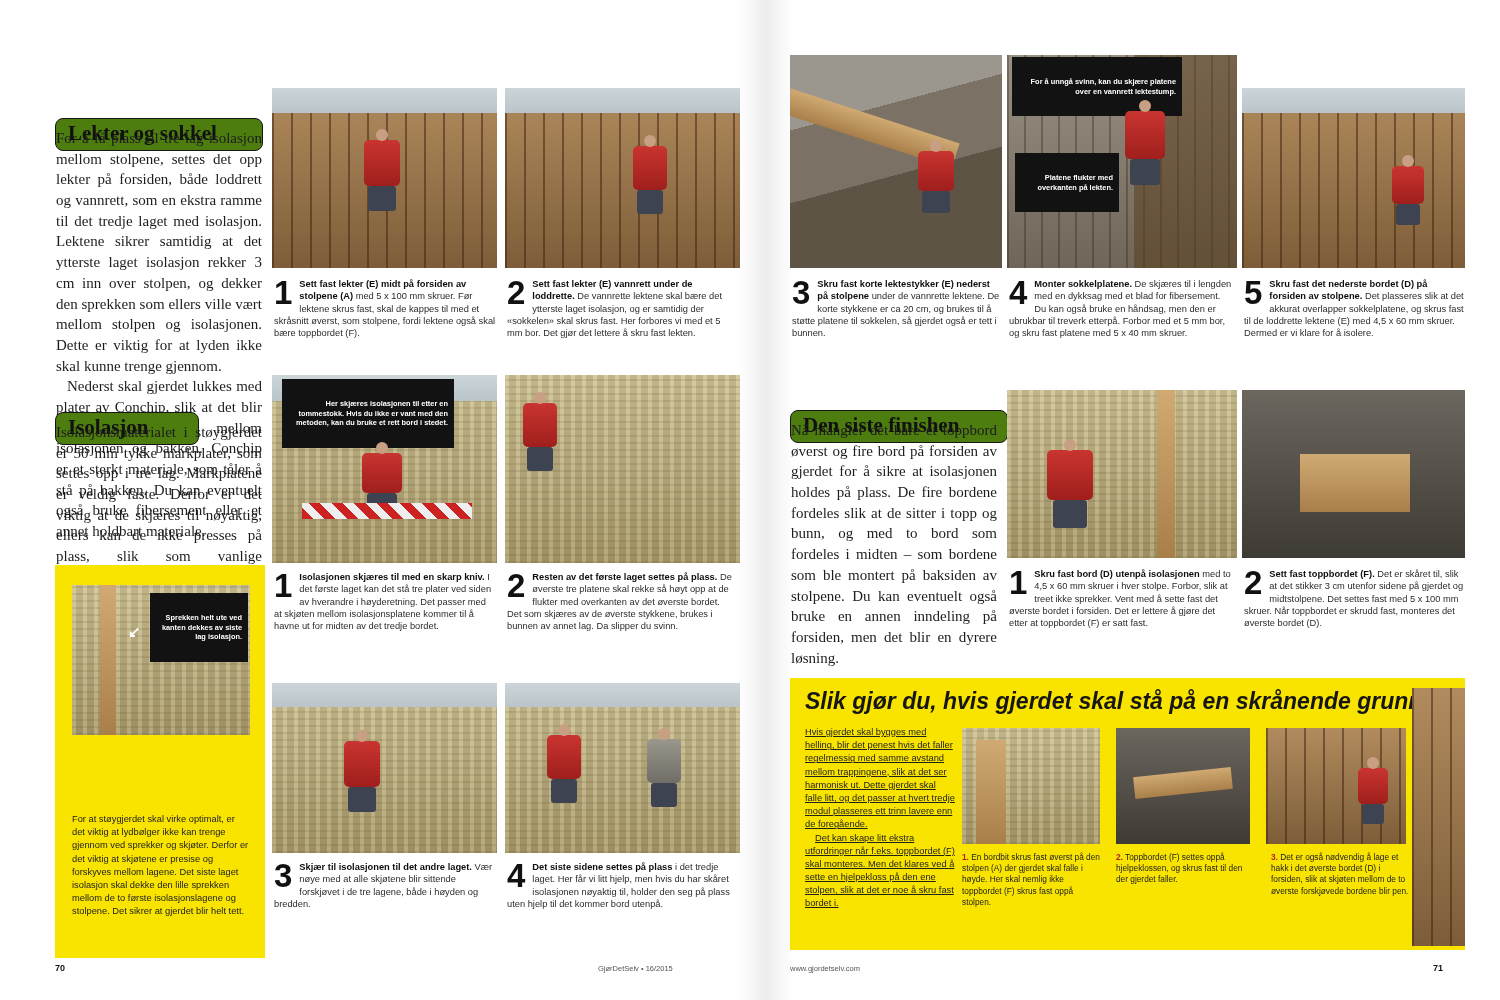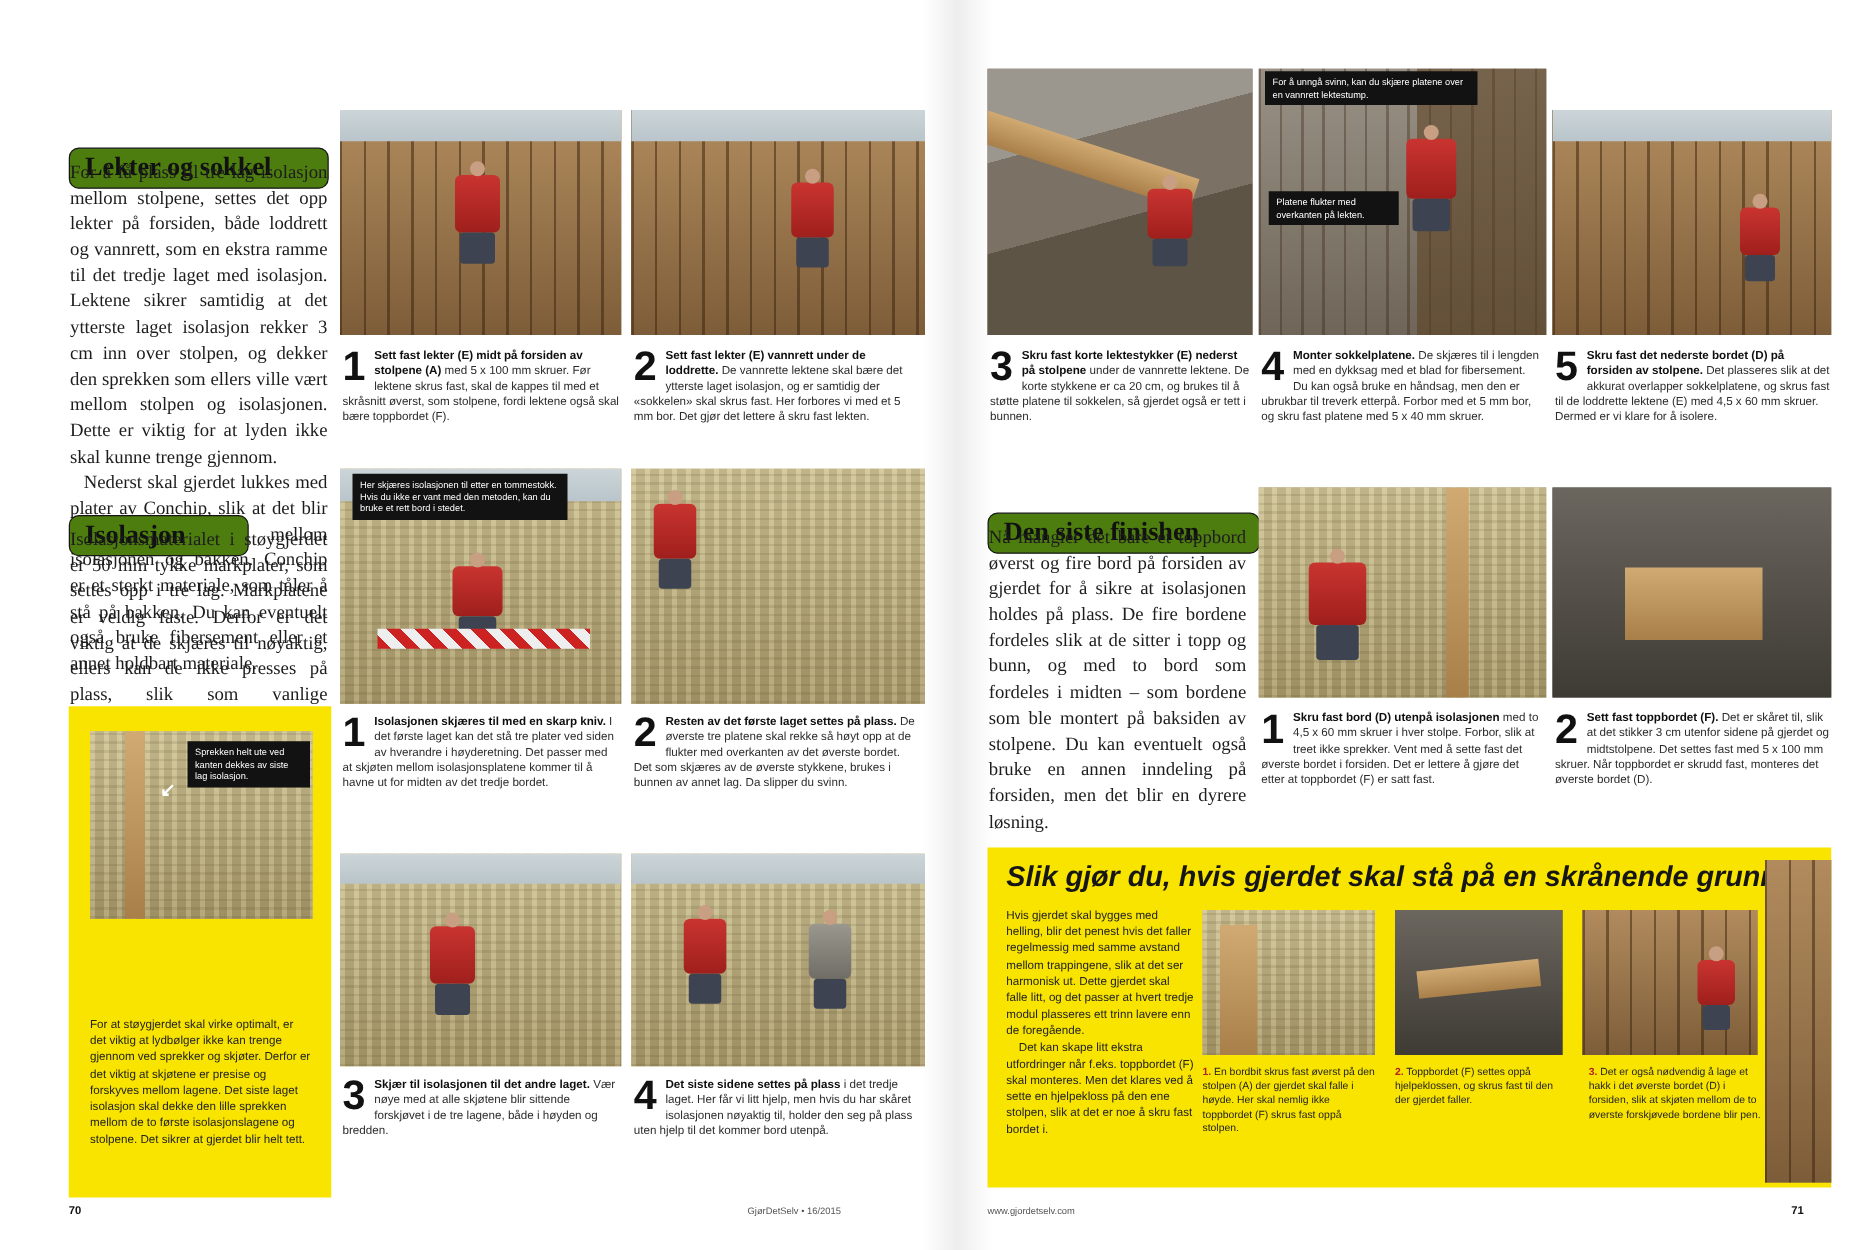--- a/index.html
+++ b/index.html
@@ -40,30 +40,30 @@
   .sky::before{content:"";position:absolute;top:0;left:0;right:0;height:14%;
      background:linear-gradient(#ccd5d9,#b9c5ca);}
   .man{position:absolute;background:linear-gradient(#c93430,#9f1f1c);border-radius:5px;}
   .man::before{content:"";position:absolute;top:-11px;left:50%;transform:translateX(-50%);
      width:12px;height:12px;border-radius:50%;background:#c89f82;}
   .man::after{content:"";position:absolute;top:100%;left:12%;width:76%;height:55%;
      background:#3d4350;border-radius:3px;}
   .man.gray{background:linear-gradient(#9a978e,#6f6d65);}
   .beam{position:absolute;background:linear-gradient(#d0aa72,#a97f49);}
   
-  .callout{position:absolute;background:#121212;color:#fff;font-weight:normal;
-     font-size:7.4px;line-height:1.3;padding:4px 6px;max-width:170px;}
+  .callout{position:absolute;background:#121212;color:#fff;font-weight:bold;
+     font-size:7.4px;line-height:1.3;padding:20px 6px;max-width:170px;text-align:right;}
   .arrow{position:absolute;color:#fff;font-size:15px;font-weight:bold;}
   
   .yellow{position:absolute;background:#f9e400;}
   .side-head{font-style:italic;font-weight:bold;font-size:26px;line-height:1.08;color:#161616;}
   .side-copy{font-size:9.3px;line-height:1.42;color:#222;}
   .slope-title{font-style:italic;font-weight:bold;font-size:23px;color:#161616;white-space:nowrap;}
   .slope-copy{font-size:9.3px;line-height:1.42;color:#222;}
-  .slope-copy p{margin:0;}
+  .slope-copy p{margin:0;text-decoration:underline;}
   .slope-copy p.ind{text-indent:10px;}
   .scap{font-size:8.3px;line-height:1.35;color:#222;}
   .scap .sn{font-weight:bold;color:#b5231d;}
   
   .pagenum{font-weight:bold;font-size:9px;color:#111;}
   .foot{font-size:7.5px;color:#555;}
   
   .gutter{background:linear-gradient(90deg,rgba(0,0,0,0),rgba(0,0,0,.07) 50%,rgba(0,0,0,0));}
 </style>
 </head>

